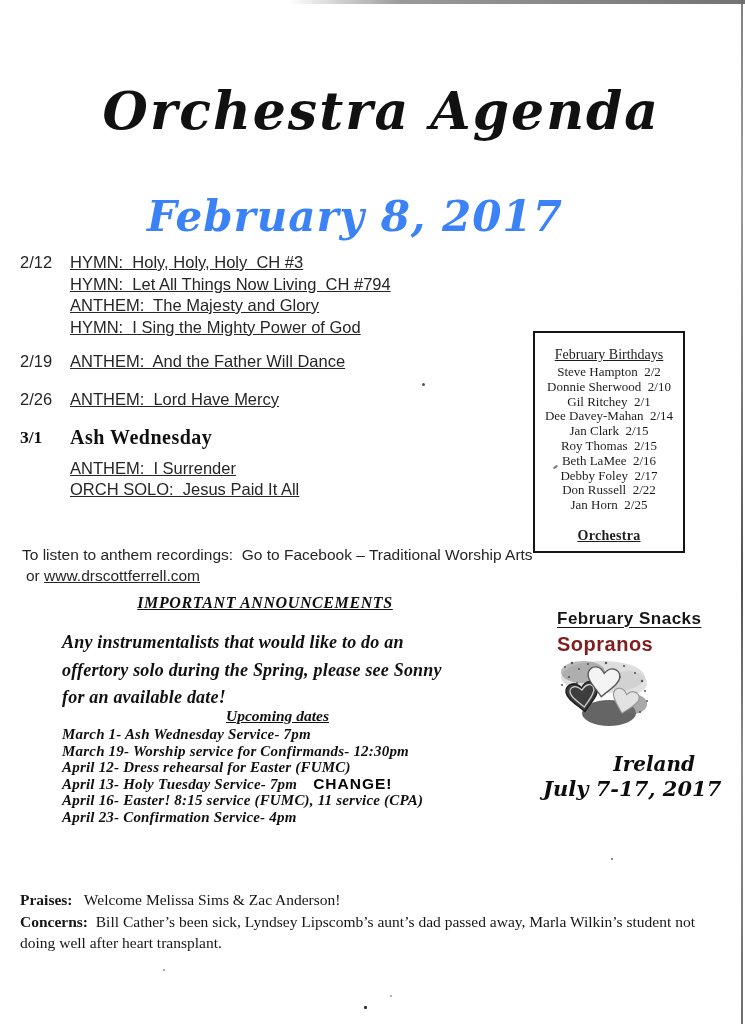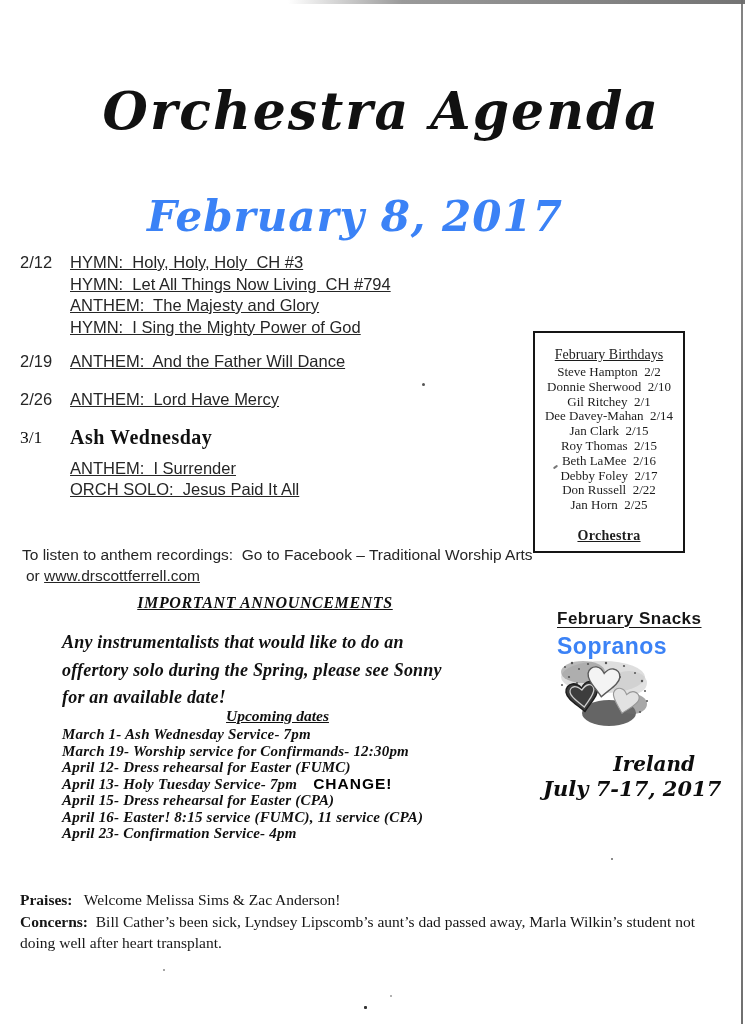--- a/index.html
+++ b/index.html
@@ -36,21 +36,21 @@
     position:absolute;top:176px;left:95px;width:520px;
     text-align:center;
     font-family:"DejaVu Serif",serif;font-style:italic;font-weight:bold;
     font-size:42px;letter-spacing:1px;color:#3b82f6;margin-top:16px;
   }
 
   
   .sched{position:absolute;left:20px;font-size:16.5px;line-height:21.5px;}
   .sched .sd{position:absolute;left:0;top:0;}
   .sched .sl{margin-left:50px;text-decoration:underline;}
-  .sched-bold .sd{font-family:"Liberation Serif",serif;font-weight:normal;font-size:17.5px;color:#101010;}
+  .sched-bold .sd{font-family:"Liberation Serif",serif;font-weight:bold;font-size:17.5px;color:#101010;}
   .sched-heading{
     margin-left:50px;font-family:"Liberation Serif",serif;font-weight:bold;
     font-size:20px;letter-spacing:.5px;color:#101010;margin-bottom:9px;
   }
 
   
   .bday-box{
     position:absolute;left:533px;top:331px;width:152px;height:222px;
     border:2.5px solid #151515;box-sizing:border-box;
     text-align:center;font-family:"Liberation Serif",serif;color:#1c1c1c;
@@ -93,21 +93,21 @@
   }
 
   
   .snacks-heading{
     position:absolute;left:557px;top:609px;
     font-weight:bold;font-size:17px;letter-spacing:.5px;color:#161616;
     text-decoration:underline;text-underline-offset:3px;
   }
   .snacks-group{
     position:absolute;left:557px;top:633px;
-    font-weight:bold;font-size:23px;letter-spacing:.5px;color:#3b82f6;
+    font-weight:bold;font-size:20px;letter-spacing:.5px;color:#7f1d1d;
   }
   .hearts{position:absolute;left:557px;top:657px;}
   .trip-dest{
     position:absolute;top:752px;left:565px;width:130px;text-align:right;
     font-family:"DejaVu Serif",serif;font-weight:bold;font-style:italic;
     font-size:20px;color:#0d0d0d;
   }
   .trip-dates{
     position:absolute;top:776px;left:543px;width:175px;text-align:center;
     font-family:"DejaVu Serif",serif;font-weight:bold;font-style:italic;
@@ -197,21 +197,20 @@
   <div class="pre">offertory solo during the Spring, please see Sonny</div>
   <div class="pre">for an available date!</div>
 </div>
 
 <div class="up-heading pre">Upcoming dates</div>
 <div class="up-list">
   <div><span class="pre">March 1- Ash Wednesday Service- 7pm</span><span class="up-note"></span></div>
   <div><span class="pre">March 19- Worship service for Confirmands- 12:30pm</span><span class="up-note"></span></div>
   <div><span class="pre">April 12- Dress rehearsal for Easter (FUMC)</span><span class="up-note"></span></div>
   <div><span class="pre">April 13- Holy Tuesday Service- 7pm</span><span class="up-note">CHANGE!</span></div>
-  <div><span class="pre">April 15- Dress rehearsal for Easter (CPA)</span><span class="up-note"></span></div>
   <div><span class="pre">April 16- Easter! 8:15 service (FUMC), 11 service (CPA)</span><span class="up-note"></span></div>
   <div><span class="pre">April 23- Confirmation Service- 4pm</span><span class="up-note"></span></div>
 </div>
 
 <div class="snacks-heading pre">February Snacks</div>
 <div class="snacks-group">Sopranos</div>
 
 <div class="hearts">
   <svg width="95" height="72" viewBox="0 0 95 72" xmlns="http://www.w3.org/2000/svg">
     <ellipse cx="46" cy="20" rx="42" ry="16" fill="#bdbdbd" opacity="0.5"></ellipse>

